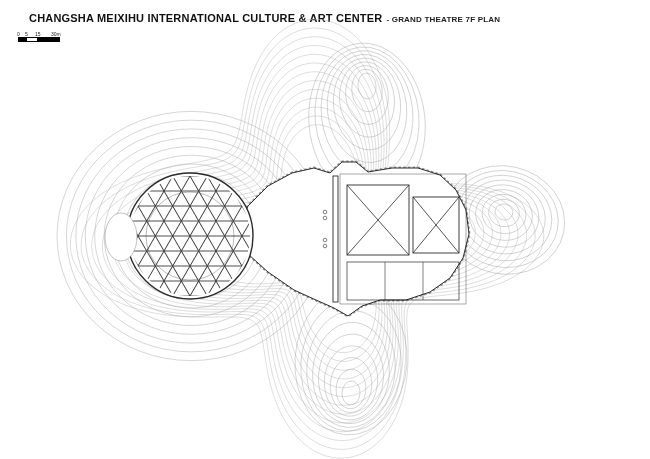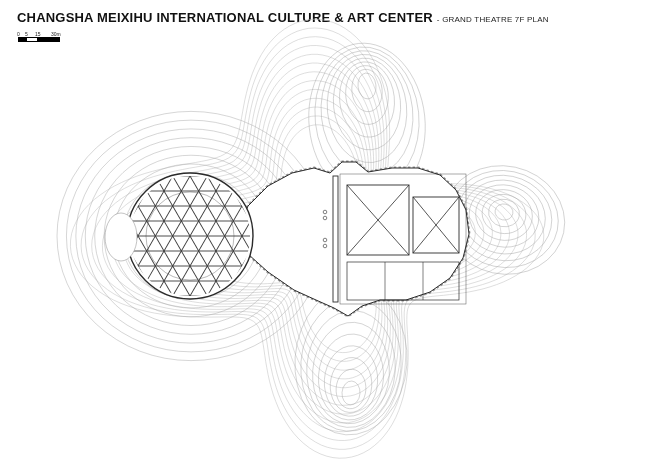--- a/index.html
+++ b/index.html
@@ -1,20 +1,20 @@
 <!DOCTYPE html>
 <html><head>
 <meta charset="utf-8">
 <style>
   html,body{margin:0;padding:0;background:#ffffff;}
   .page{position:relative;width:650px;height:459px;background:#fff;overflow:hidden;
         font-family:"Liberation Sans", sans-serif;}
   .titlebar{position:absolute;left:17px;top:8px;white-space:nowrap;color:#111;}
-  .title-main{font-size:13px;font-weight:bold;letter-spacing:.2px;}
-  .title-sub{font-size:8px;font-weight:normal;letter-spacing:.2px;margin-left:4px;color:#222;}
+  .title-main{font-size:11px;font-weight:bold;letter-spacing:.2px;margin-left:12px;}
+  .title-sub{font-size:8px;font-weight:bold;letter-spacing:.2px;margin-left:4px;color:#222;}
   .scalebar{position:absolute;left:18px;top:31px;width:52px;height:11px;}
   .scalebar .labels{position:relative;height:6px;font-size:5px;color:#222;}
   .scalebar .labels span{position:absolute;top:0;}
   .sl0{left:-1px}.sl1{left:7px}.sl2{left:17px}.sl3{left:33px}
   .scalebar .bar{display:flex;height:3px;border:0.5px solid #000;width:40px;}
   .seg{height:100%;}
   .seg-b{background:#000;}
   .seg-w{background:#fff;}
   svg.plan{position:absolute;left:0;top:0;}
 </style>

